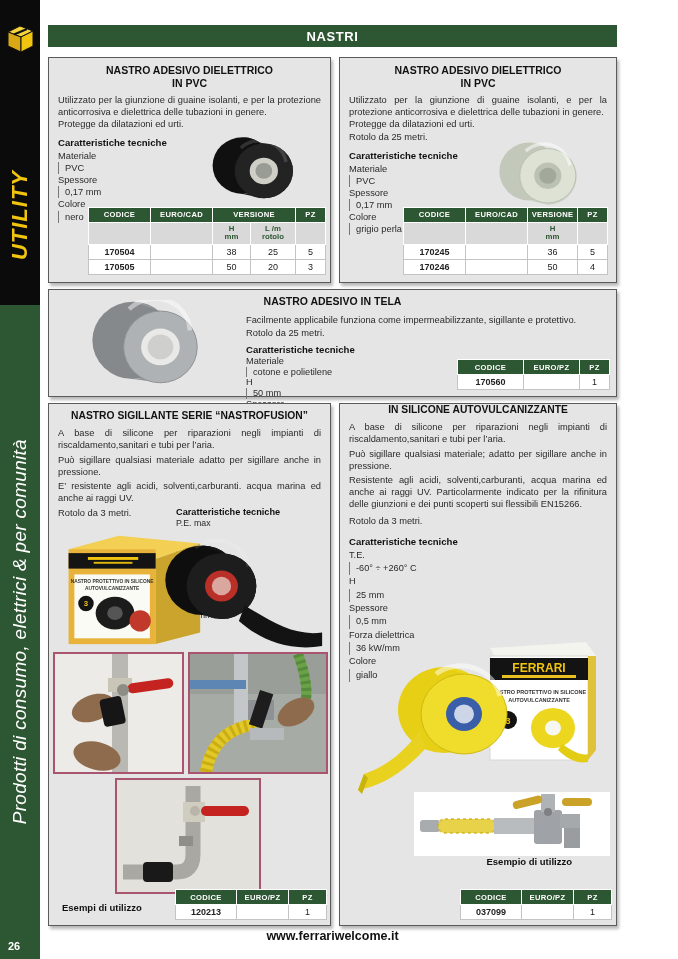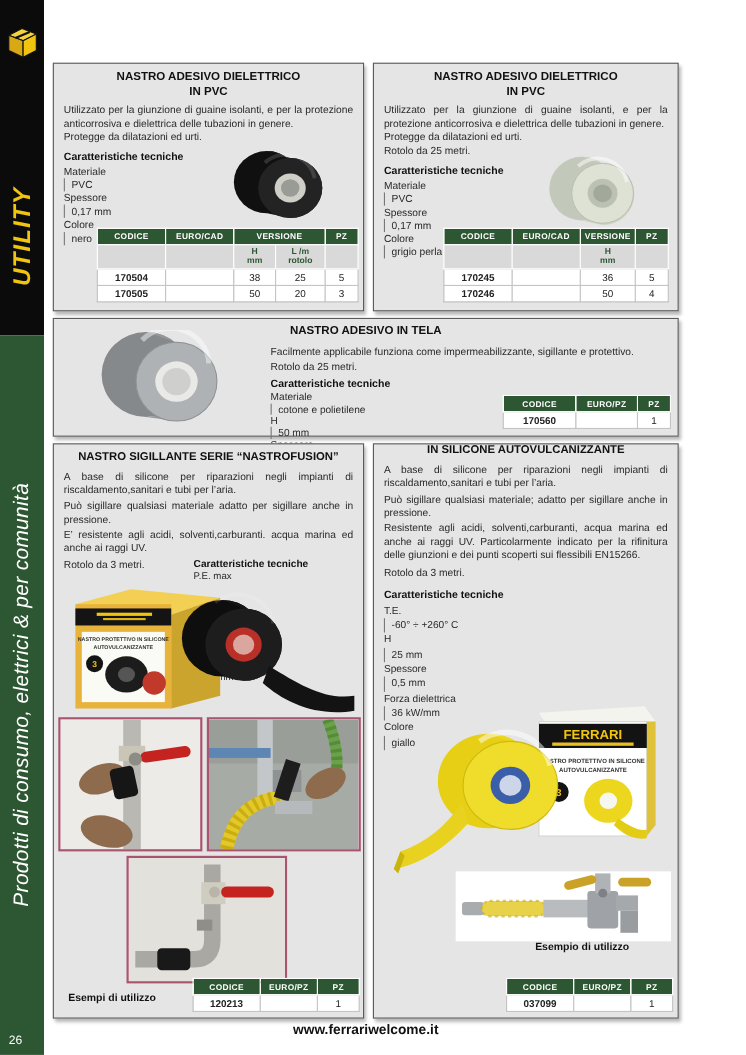--- a/index.html
+++ b/index.html
@@ -10,21 +10,21 @@
   .sb-black{position:absolute;left:0;top:0;width:40px;height:305px;background:#0b0b0b;}
   .sb-green{position:absolute;left:0;top:305px;width:40px;height:654px;background:#2d5632;}
   .rot{writing-mode:vertical-rl;transform:rotate(180deg);white-space:nowrap;}
   .utility-wrap{position:absolute;left:0;top:128px;width:40px;height:175px;
                 display:flex;align-items:center;justify-content:center;}
   .utility-txt{font-weight:bold;font-style:italic;font-size:22px;color:#f1c40f;letter-spacing:1px;}
   .cube-wrap{position:absolute;left:4px;top:22px;width:32px;height:34px;}
   .green-title-wrap{position:absolute;inset:0;display:flex;align-items:center;justify-content:center;}
   .green-title{font-style:italic;font-size:19px;color:#ffffff;letter-spacing:.3px;}
   .pagenum{position:absolute;left:0;bottom:7px;width:64px;padding-left:8px;box-sizing:border-box;
-           color:#fff;font-weight:normal;font-size:11px;}
+           color:#fff;font-weight:bold;font-size:11px;}
 
   
   .nastri{position:absolute;left:48px;top:25px;width:569px;height:22px;background:#2d5632;
           color:#fff;display:flex;align-items:center;justify-content:center;
           font-weight:bold;font-size:13px;letter-spacing:.6px;}
 
   
   .box{position:absolute;background:#e5e5e5;border:1px solid #5a5a5a;
        box-shadow:2px 3px 3px rgba(0,0,0,.28);box-sizing:border-box;}
   #box1{left:48px;top:57px;width:283px;height:226px;}
@@ -77,20 +77,21 @@
       <div class="rot utility-txt">UTILITY</div>
     </div>
   </div>
   <div class="sb-green">
     <div class="green-title-wrap">
       <div class="rot green-title">Prodotti di consumo, elettrici &amp; per comunità</div>
     </div>
     <div class="pagenum">26</div>
   </div>
 
+  <div class="nastri">NASTRI</div>
 
   <div id="box1" class="box">
     <div class="ptitle">NASTRO ADESIVO DIELETTRICO</div>
     <div class="ptitle" style="margin-top:0;">IN PVC</div>
     <div class="desc">Utilizzato per la giunzione di guaine isolanti, e per la protezione anticorrosiva e dielettrica delle tubazioni in genere.</div>
     <div class="line">Protegge da dilatazioni ed urti.</div>
     <div class="tech">Caratteristiche tecniche</div>
     <div class="specs">
       <div class="srow">
           <span class="sl" style="width:54px">Materiale</span>

